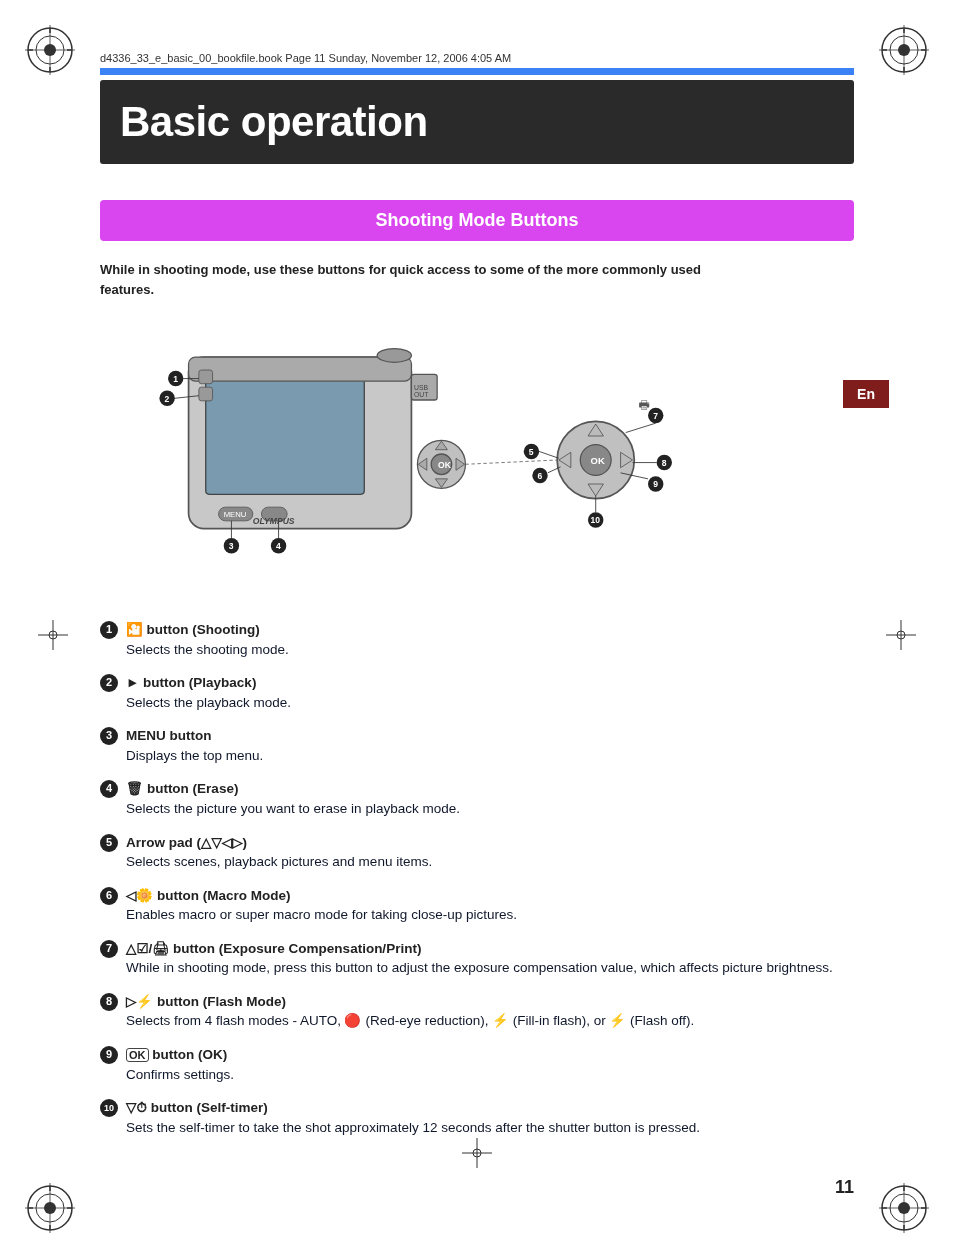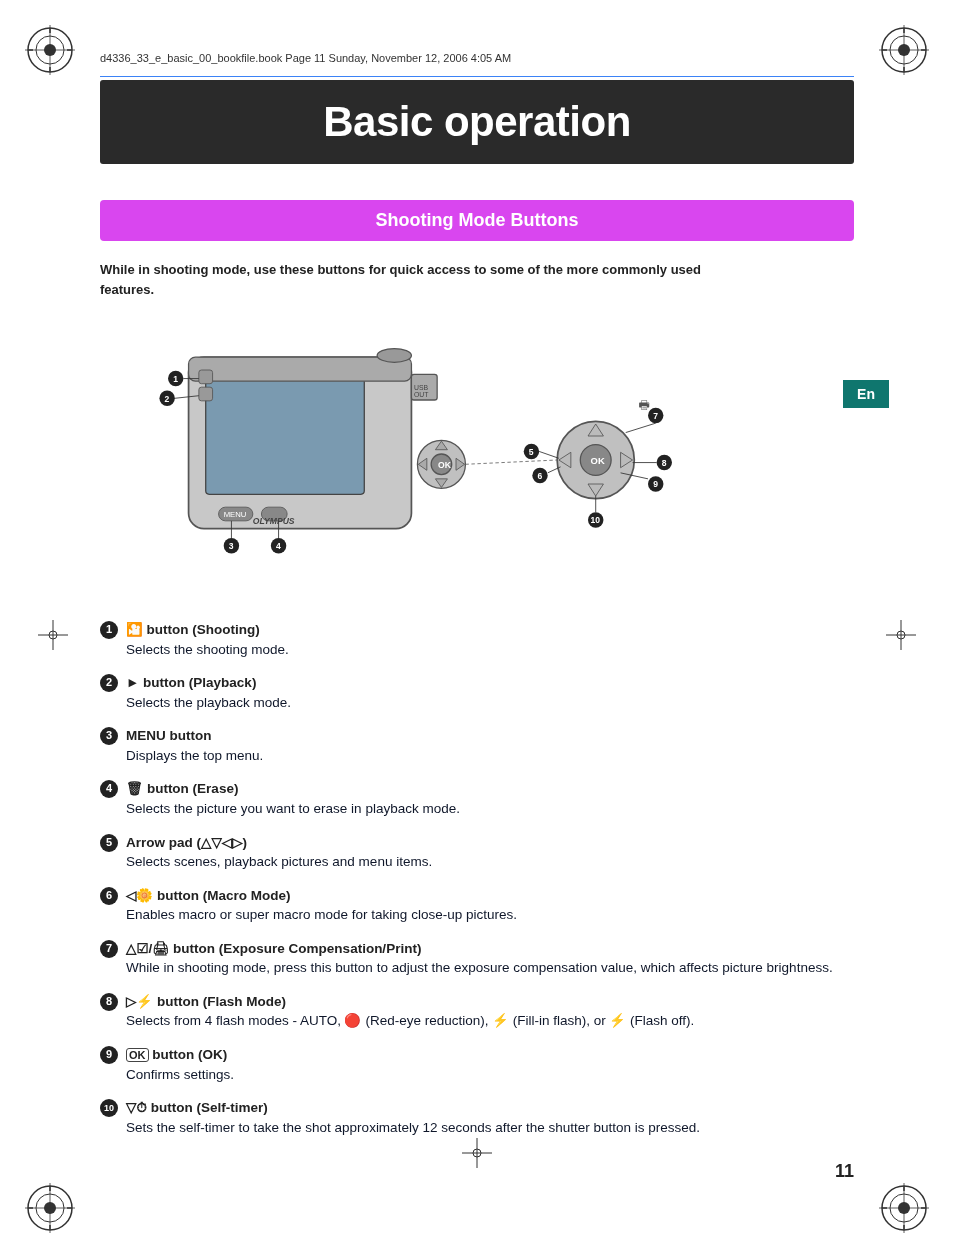--- a/index.html
+++ b/index.html
@@ -24,40 +24,39 @@
     }
 
     
     .file-info {
       position: absolute;
       top: 52px;
       left: 100px;
       right: 100px;
       font-size: 11px;
       color: #333;
-      border-bottom: 1px solid #3b82f6;
-      padding-bottom: 12px;
+      border-bottom: 7px solid #3b82f6;
+      padding-bottom: 4px;
     }
 
     
     .title-block {
       position: absolute;
       top: 80px;
       left: 100px;
       right: 100px;
       background: #2a2a2a;
       padding: 18px 20px 18px 20px;
       border-radius: 3px;
     }
     .title-block h1 {
       color: #ffffff;
       font-size: 42px;
       font-weight: bold;
       letter-spacing: -0.5px;
-      text-align: center;
     }
 
     
     .section-header {
       position: absolute;
       top: 200px;
       left: 100px;
       right: 100px;
       background: #d946ef;
       text-align: center;
@@ -89,21 +88,21 @@
       left: 100px;
       right: 100px;
       height: 280px;
     }
 
     
     .en-badge {
       position: absolute;
       top: 380px;
       right: 65px;
-      background: #0f766e;
+      background: #7f1d1d;
       color: white;
       font-size: 14px;
       font-weight: bold;
       padding: 6px 14px;
     }
 
     
     .descriptions {
       position: absolute;
       top: 620px;
@@ -138,21 +137,21 @@
     .desc-content strong {
       font-weight: bold;
     }
     .desc-content div {
       color: #0f172a;
     }
 
     
     .page-number {
       position: absolute;
-      bottom: 76px;
+      bottom: 60px;
       right: 100px;
       font-size: 18px;
       font-weight: bold;
       color: #222;
     }
   </style>
 </head>
 <body>
 
 <div class="corner-decoration" style="top:20px; left:20px;">

